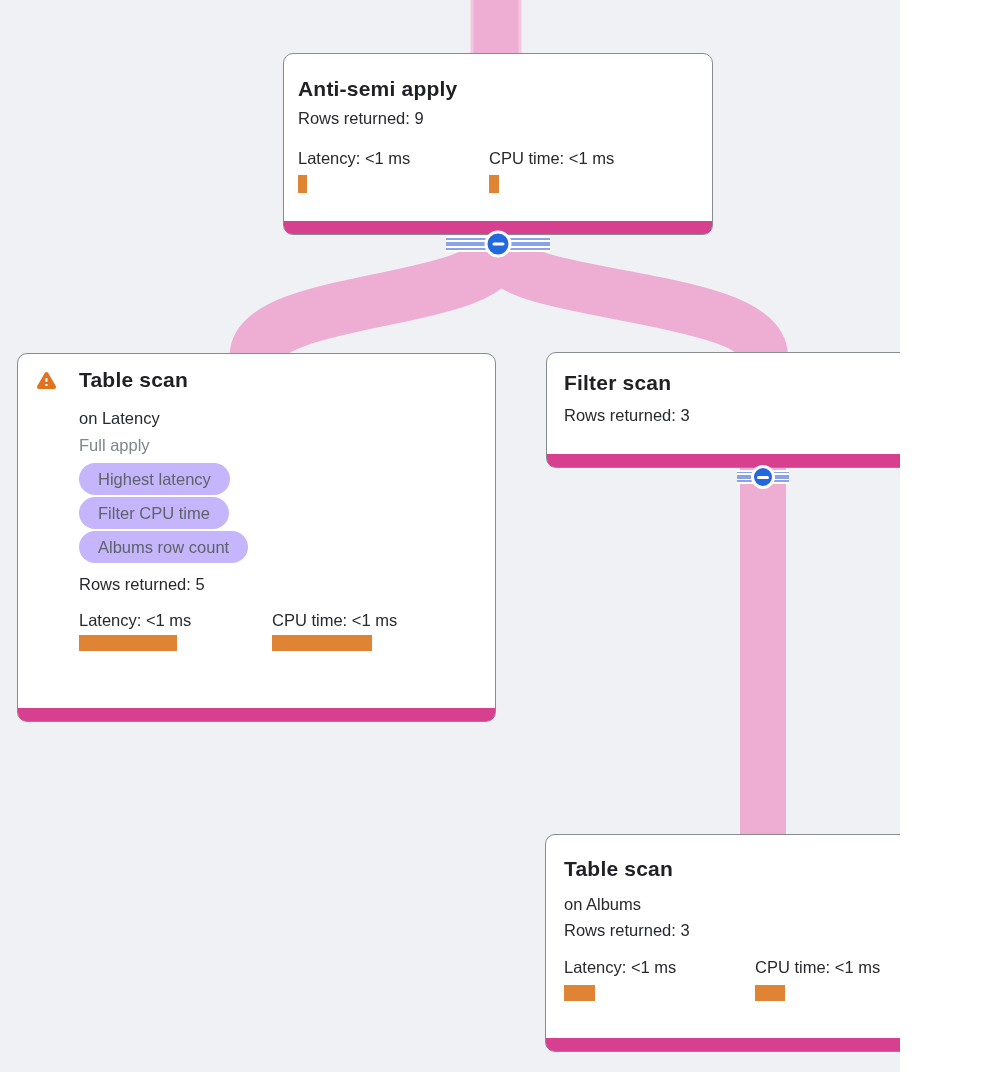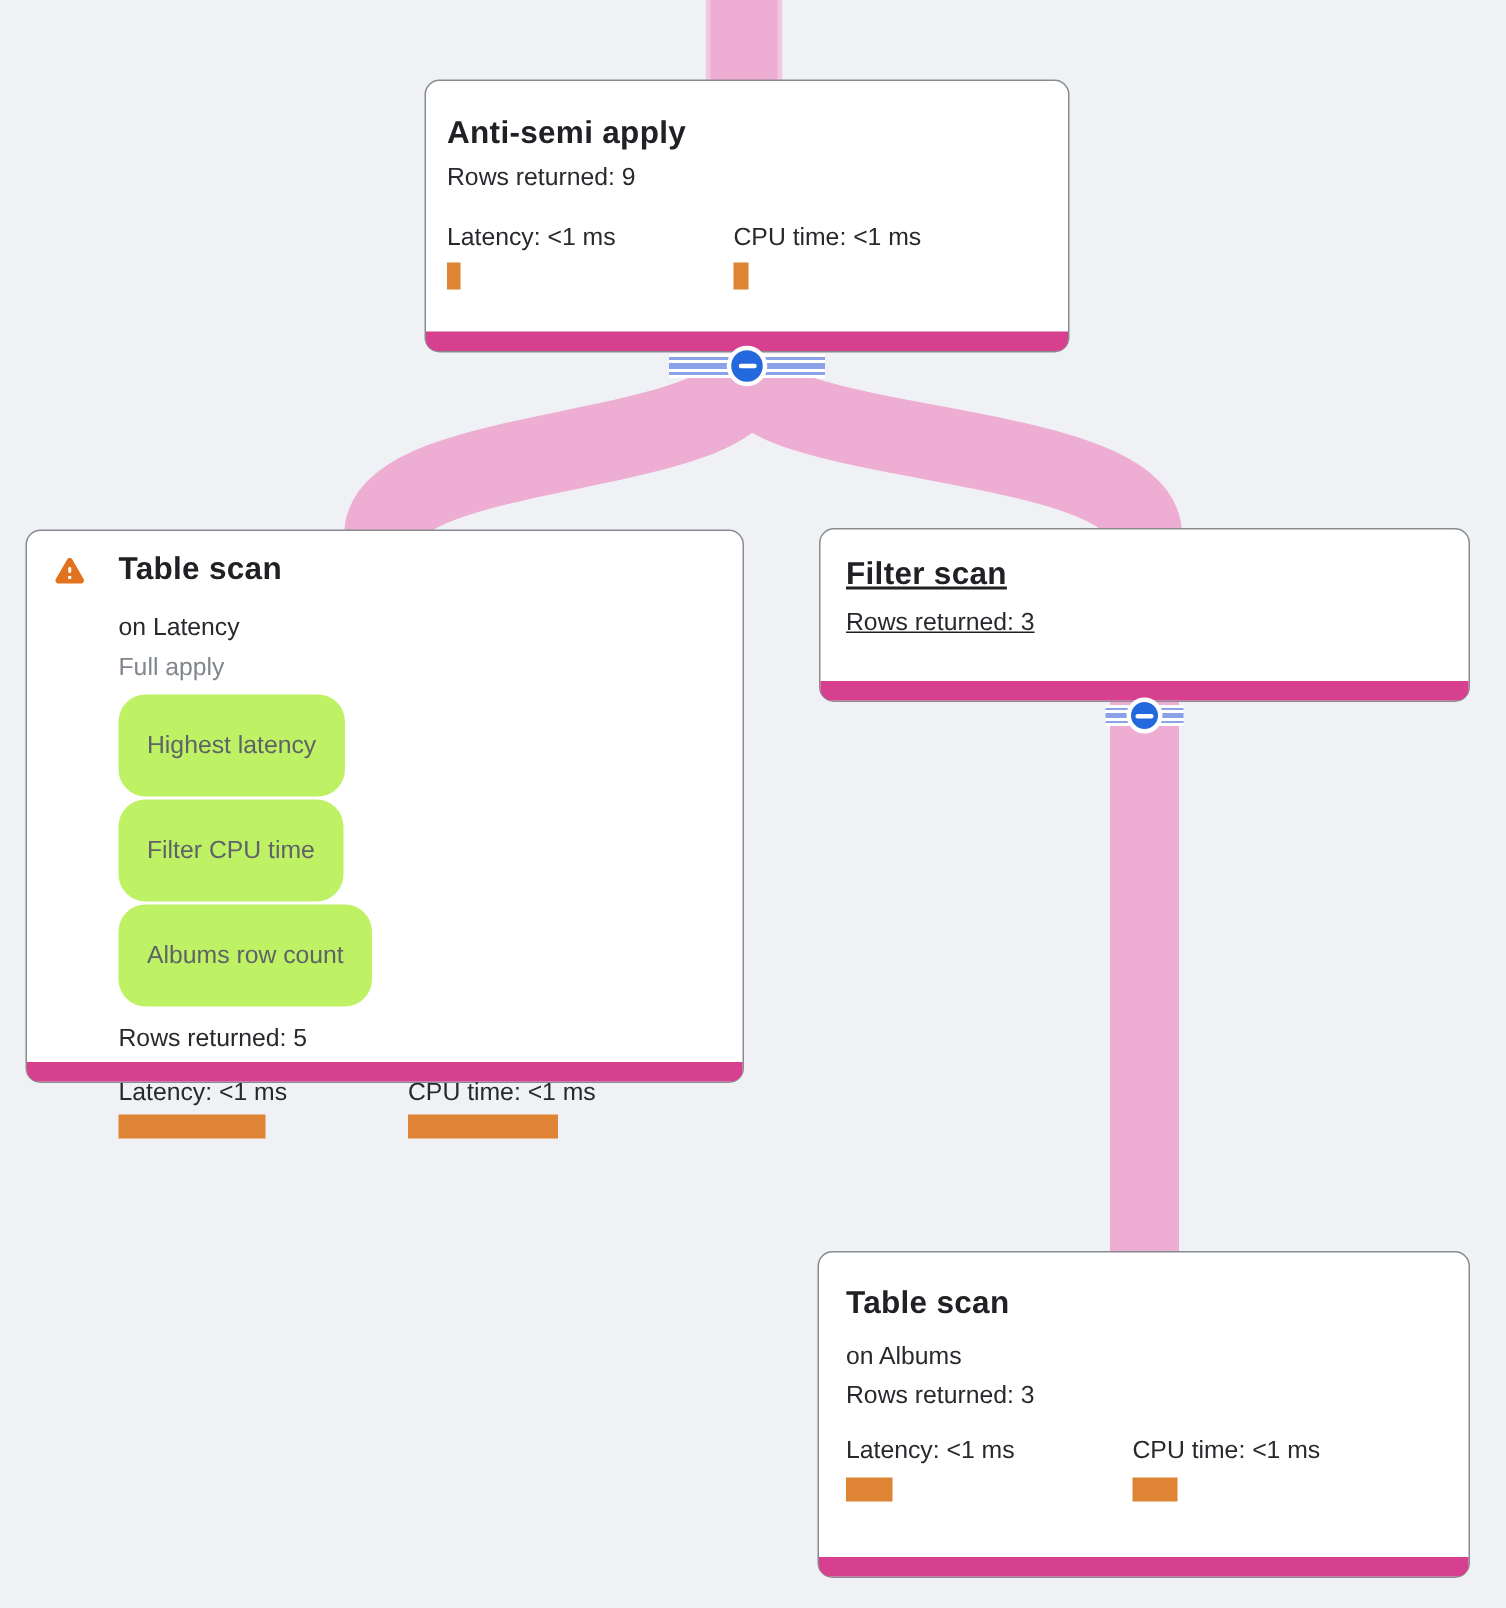--- a/index.html
+++ b/index.html
@@ -1,17 +1,17 @@
 <!DOCTYPE html>
 <html><head>
 <meta charset="utf-8">
 <style>
   html,body { margin:0; padding:0; }
   .canvas {
-    position:relative; width:1004px; height:1072px;
+    position:relative; width:900px; height:1072px;
     background:#eff1f4; overflow:hidden;
     font-family:"Liberation Sans", sans-serif;
     color:#202124;
   }
   svg.edges { position:absolute; left:0; top:0; }
 
   .node {
     position:absolute; box-sizing:border-box;
     background:#ffffff;
     border:1.5px solid #878c91;
@@ -23,34 +23,34 @@
   }
   .node-title { font-size:21px; font-weight:700; line-height:27px; letter-spacing:.2px; color:#202124; }
   .node-line  { font-size:16.5px; line-height:24px; color:#27292d; }
   .muted      { color:#80868b; }
 
   .header-row { display:flex; align-items:center; gap:19px; }
   .warn svg { display:block; }
 
   .badge-row { margin-top:4px; }
   .badge {
-    display:table; background:#bef264; color:#5f6368;
-    font-size:16.5px; line-height:20px; padding:24px 19px;
+    display:table; background:#c4b5fd; color:#5f6368;
+    font-size:16.5px; line-height:20px; padding:6px 19px;
     border-radius:18px; margin-top:2px;
   }
 
   .metrics { display:flex; }
   .metric  { flex:0 0 191px; }
   .metric-label { font-size:16.5px; line-height:23px; color:#27292d; }
   .metric-bar { background:#df8334; margin-top:5px; }
 
   
   .n-top    { left:283px; top:53px;  width:430px; height:182px; padding:21px 14px 0 14px; }
   .n-left   { left:17px;  top:353px; width:479px; height:369px; padding:12px 14px 0 15px; }
-  .n-filter { left:546px; top:352px; width:434px; height:116px; padding:16px 17px 0 17px;text-decoration:underline; }
+  .n-filter { left:546px; top:352px; width:434px; height:116px; padding:16px 17px 0 17px; }
   .n-bottom { left:545px; top:834px; width:435px; height:218px; padding:20px 17px 0 18px; }
   .n-left .content { margin-left:46px; margin-top:12px; }
   .n-top .node-line { margin-top:5px; line-height:23px; }
   .n-top .metrics { margin-top:17px; }
   .n-left .metrics { margin-top:13px; }
   .n-left .metric { flex:0 0 193px; }
   .n-left .metric-bar { margin-top:3px; }
   .n-filter .node-line { margin-top:7px; }
   .n-bottom .sub { margin-top:9px; line-height:26px; }
   .n-bottom .node-line { line-height:26px; }

